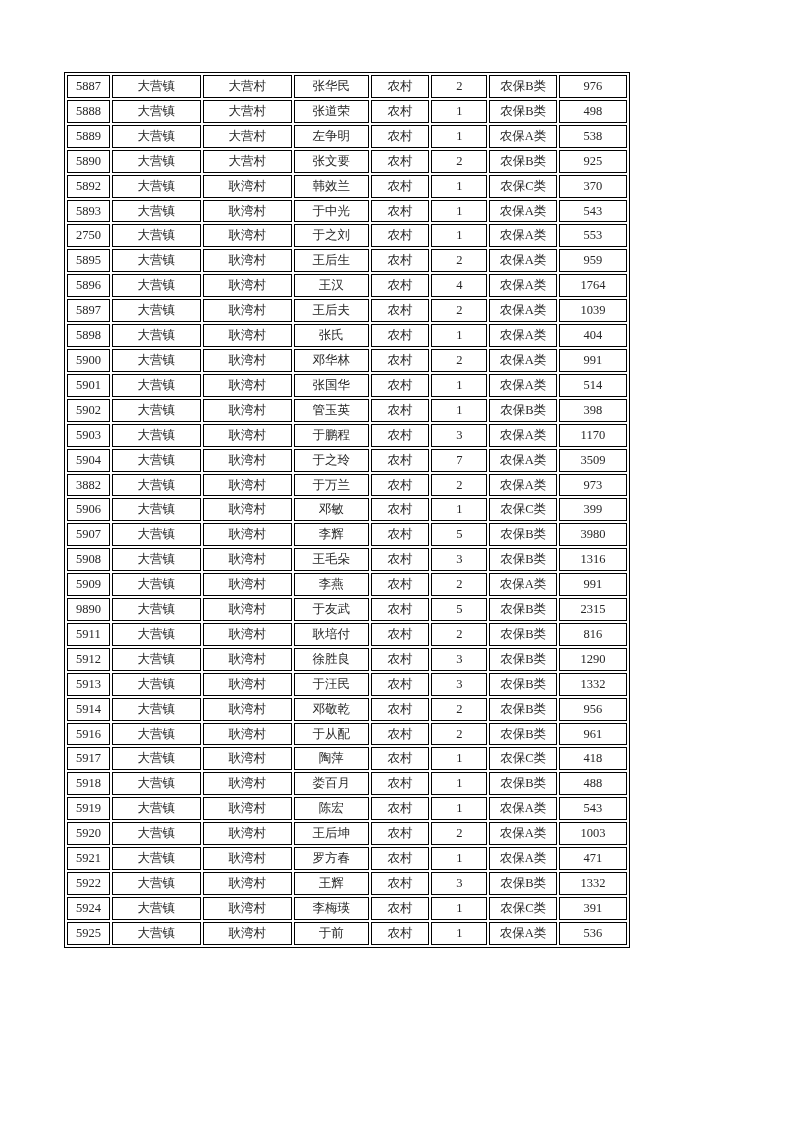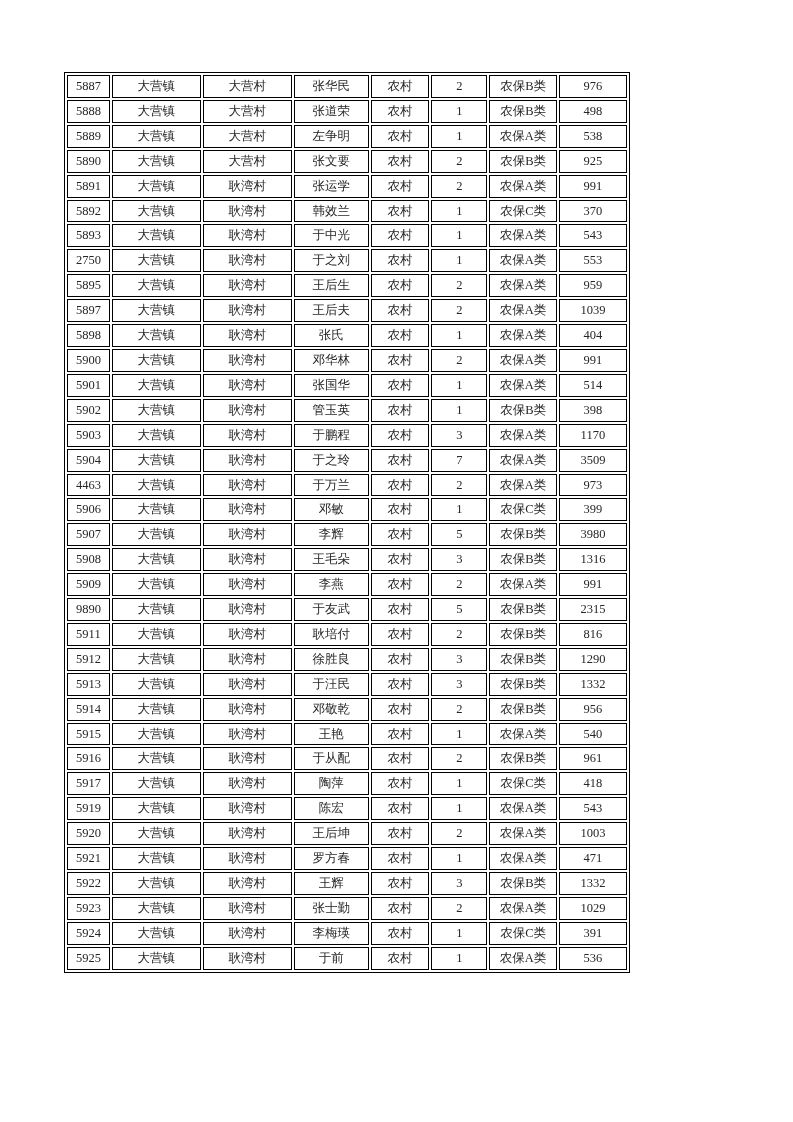--- a/index.html
+++ b/index.html
@@ -95,30 +95,20 @@
           <td>5890</td>
           <td>大营镇</td>
           <td>大营村</td>
           <td>张文要</td>
           <td>农村</td>
           <td>2</td>
           <td>农保B类</td>
           <td>925</td>
         </tr>
         <tr>
-          <td>5891</td>
-          <td>大营镇</td>
-          <td>耿湾村</td>
-          <td>张运学</td>
-          <td>农村</td>
-          <td>2</td>
-          <td>农保A类</td>
-          <td>991</td>
-        </tr>
-        <tr>
           <td>5892</td>
           <td>大营镇</td>
           <td>耿湾村</td>
           <td>韩效兰</td>
           <td>农村</td>
           <td>1</td>
           <td>农保C类</td>
           <td>370</td>
         </tr>
         <tr>
@@ -145,20 +135,30 @@
           <td>5895</td>
           <td>大营镇</td>
           <td>耿湾村</td>
           <td>王后生</td>
           <td>农村</td>
           <td>2</td>
           <td>农保A类</td>
           <td>959</td>
         </tr>
         <tr>
+          <td>5896</td>
+          <td>大营镇</td>
+          <td>耿湾村</td>
+          <td>王汉</td>
+          <td>农村</td>
+          <td>4</td>
+          <td>农保A类</td>
+          <td>1764</td>
+        </tr>
+        <tr>
           <td>5897</td>
           <td>大营镇</td>
           <td>耿湾村</td>
           <td>王后夫</td>
           <td>农村</td>
           <td>2</td>
           <td>农保A类</td>
           <td>1039</td>
         </tr>
         <tr>
@@ -215,21 +215,21 @@
           <td>5904</td>
           <td>大营镇</td>
           <td>耿湾村</td>
           <td>于之玲</td>
           <td>农村</td>
           <td>7</td>
           <td>农保A类</td>
           <td>3509</td>
         </tr>
         <tr>
-          <td>4463</td>
+          <td>3882</td>
           <td>大营镇</td>
           <td>耿湾村</td>
           <td>于万兰</td>
           <td>农村</td>
           <td>2</td>
           <td>农保A类</td>
           <td>973</td>
         </tr>
         <tr>
           <td>5906</td>
@@ -315,50 +315,50 @@
           <td>5914</td>
           <td>大营镇</td>
           <td>耿湾村</td>
           <td>邓敬乾</td>
           <td>农村</td>
           <td>2</td>
           <td>农保B类</td>
           <td>956</td>
         </tr>
         <tr>
-          <td>5915</td>
-          <td>大营镇</td>
-          <td>耿湾村</td>
-          <td>王艳</td>
-          <td>农村</td>
-          <td>1</td>
-          <td>农保A类</td>
-          <td>540</td>
-        </tr>
-        <tr>
           <td>5916</td>
           <td>大营镇</td>
           <td>耿湾村</td>
           <td>于从配</td>
           <td>农村</td>
           <td>2</td>
           <td>农保B类</td>
           <td>961</td>
         </tr>
         <tr>
           <td>5917</td>
           <td>大营镇</td>
           <td>耿湾村</td>
           <td>陶萍</td>
           <td>农村</td>
           <td>1</td>
           <td>农保C类</td>
           <td>418</td>
         </tr>
         <tr>
+          <td>5918</td>
+          <td>大营镇</td>
+          <td>耿湾村</td>
+          <td>娄百月</td>
+          <td>农村</td>
+          <td>1</td>
+          <td>农保B类</td>
+          <td>488</td>
+        </tr>
+        <tr>
           <td>5919</td>
           <td>大营镇</td>
           <td>耿湾村</td>
           <td>陈宏</td>
           <td>农村</td>
           <td>1</td>
           <td>农保A类</td>
           <td>543</td>
         </tr>
         <tr>
@@ -383,30 +383,20 @@
         </tr>
         <tr>
           <td>5922</td>
           <td>大营镇</td>
           <td>耿湾村</td>
           <td>王辉</td>
           <td>农村</td>
           <td>3</td>
           <td>农保B类</td>
           <td>1332</td>
-        </tr>
-        <tr>
-          <td>5923</td>
-          <td>大营镇</td>
-          <td>耿湾村</td>
-          <td>张士勤</td>
-          <td>农村</td>
-          <td>2</td>
-          <td>农保A类</td>
-          <td>1029</td>
         </tr>
         <tr>
           <td>5924</td>
           <td>大营镇</td>
           <td>耿湾村</td>
           <td>李梅瑛</td>
           <td>农村</td>
           <td>1</td>
           <td>农保C类</td>
           <td>391</td>

